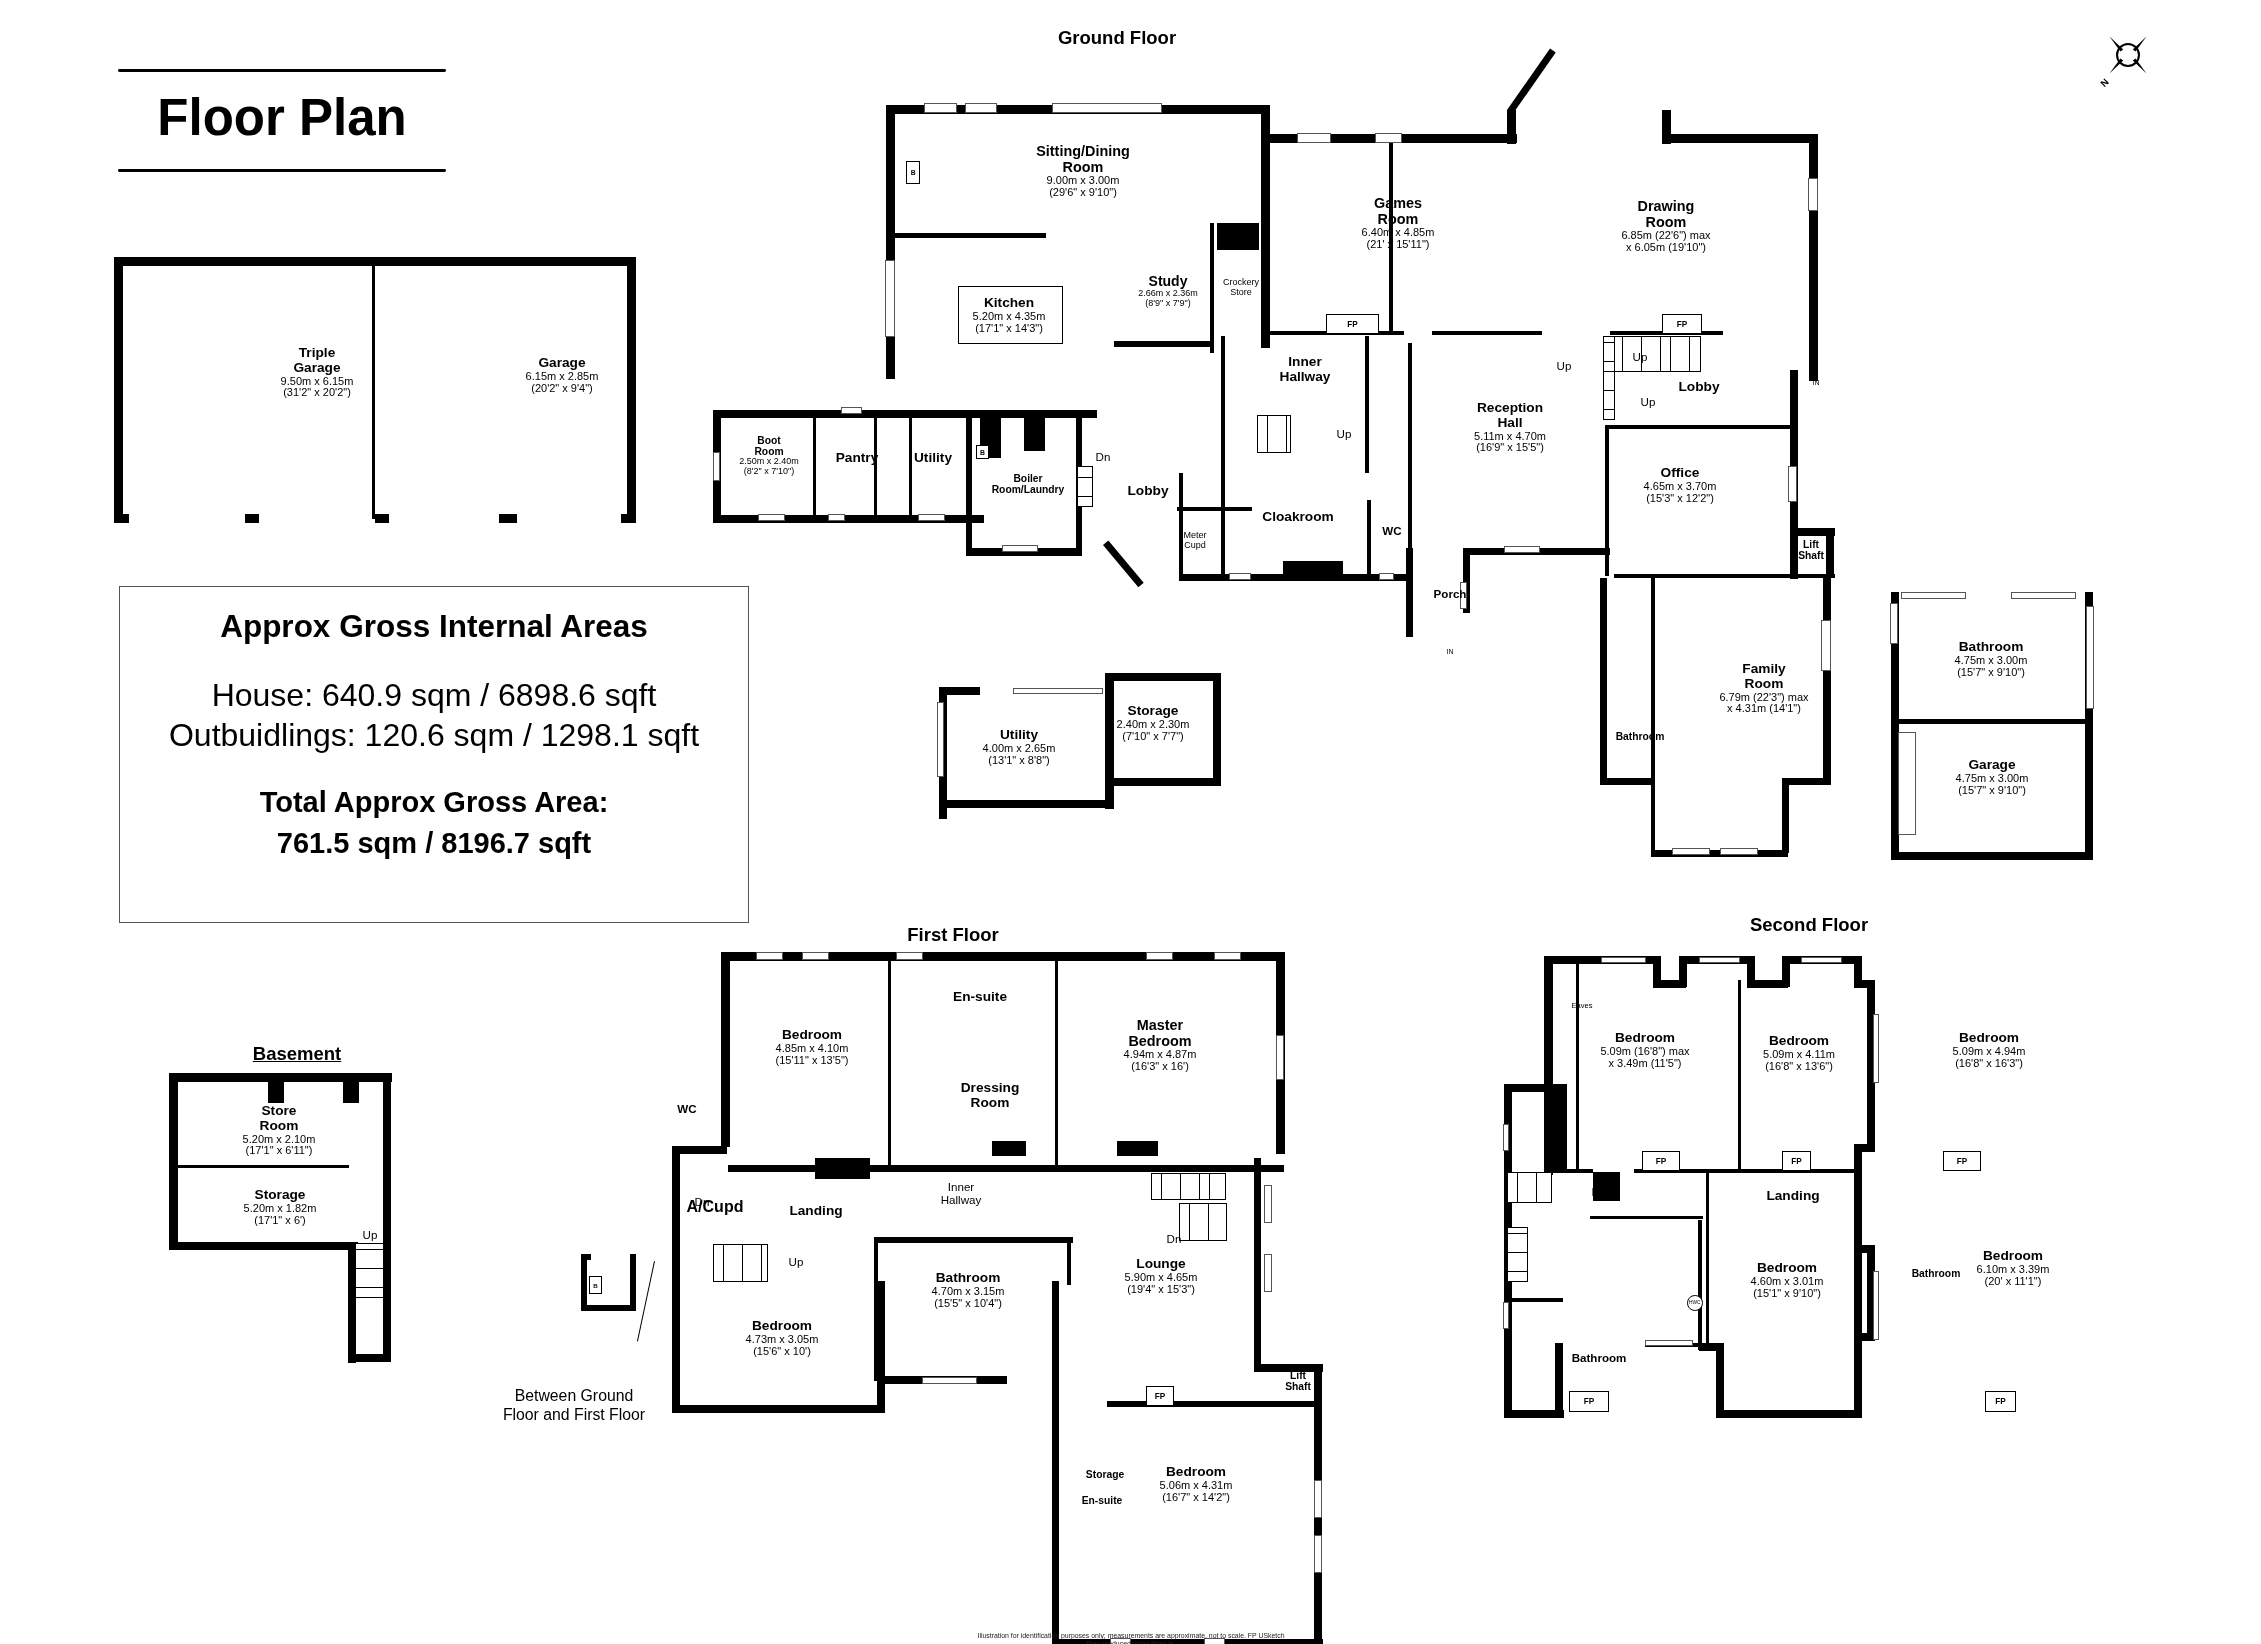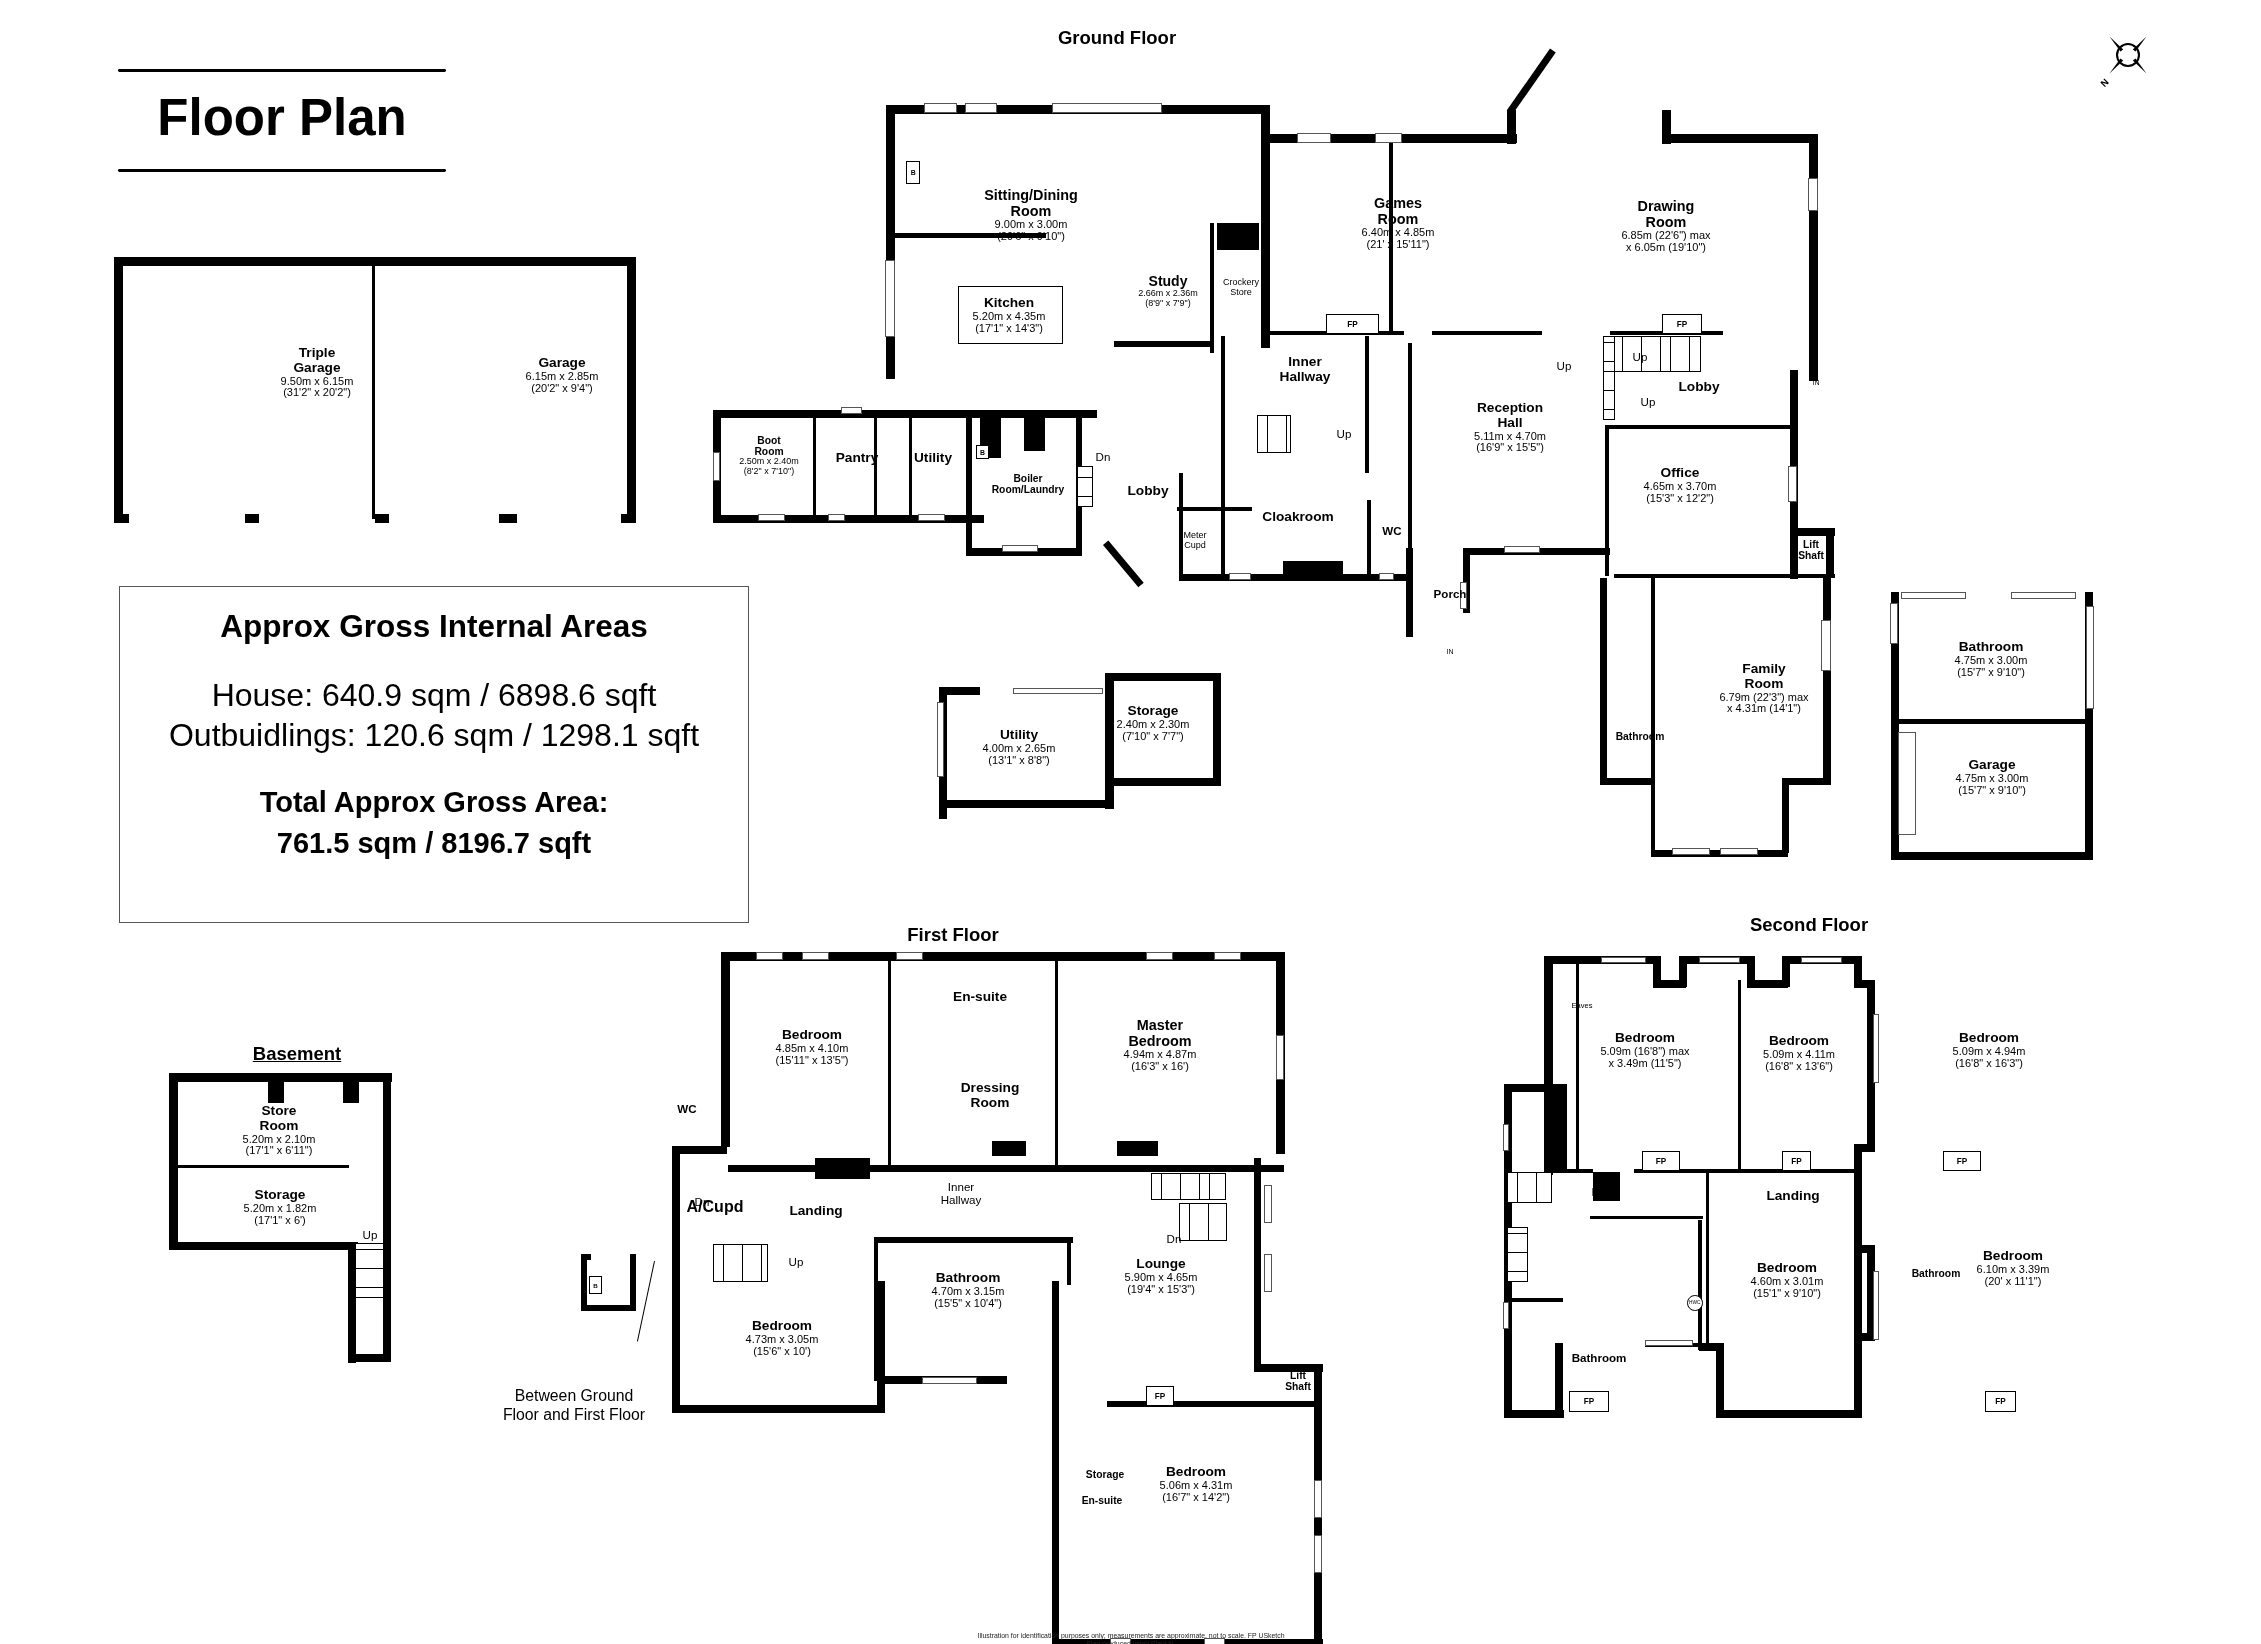--- a/index.html
+++ b/index.html
@@ -167,21 +167,21 @@
   <div class="win" style="left:713px;top:452px;width:6.9px;height:29px;"></div>
   <div class="win" style="left:841px;top:407px;width:20.6px;height:6.9px;"></div>
   <div class="win" style="left:758px;top:514px;width:27px;height:6.9px;"></div>
   <div class="win" style="left:828px;top:514px;width:17px;height:6.9px;"></div>
   <div class="win" style="left:918px;top:514px;width:27px;height:6.9px;"></div>
   <div class="win" style="left:1002px;top:545px;width:36px;height:6.9px;"></div>
   <div class="stairs v" style="left:1077px;top:466px;width:16.4px;height:41px;"></div>
   <div class="wall" style="left:1103px;top:545px;width:6.9px;height:55px;transform:rotate(-40deg);transform-origin:0 0;"></div>
 </div>
 
-<div class="room lg" style="left:1031px;top:171px;margin-top:44px;">
+<div class="room lg" style="left:1083px;top:171px;">
   <span class="n">Sitting/Dining</span>
   <span class="n">Room</span>
   <span class="d">9.00m x 3.00m</span>
   <span class="d">(29'6" x 9'10")</span>
 </div>
 <div class="fp" style="left:958px;top:286px;width:103px;height:56px;border-width:1px;font-size:0;"></div>
 <div class="room" style="left:1009px;top:315px;">
   <span class="n">Kitchen</span>
   <span class="d">5.20m x 4.35m</span>
   <span class="d">(17'1" x 14'3")</span>

